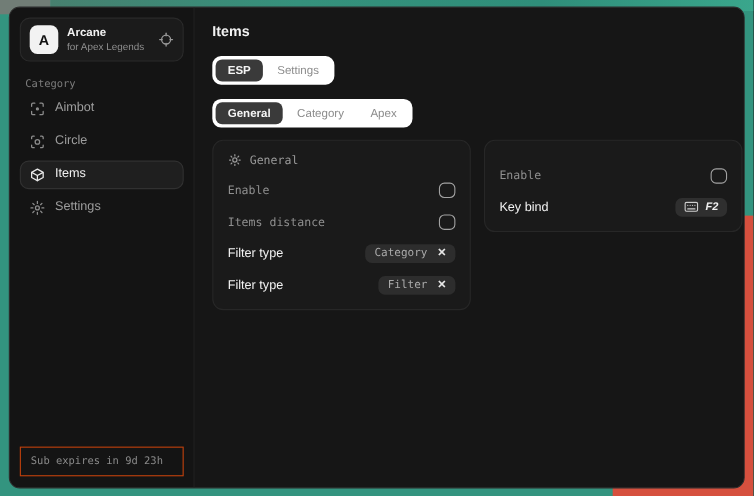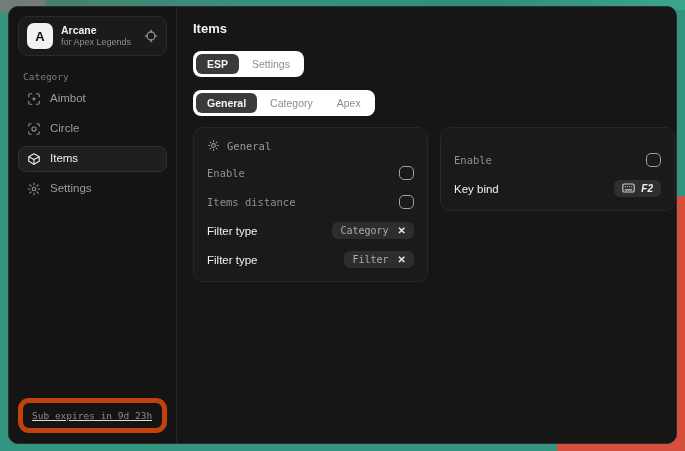--- a/index.html
+++ b/index.html
@@ -35,22 +35,22 @@
     color:#7d7d7d; margin:15px 0 4px 5px; }
 
   .nav { display:flex; flex-direction:column; gap:4px; }
   .nav-item { display:flex; align-items:flex-start; gap:9px; padding:5px 8px;
     border-radius:8px; border:1px solid transparent; color:#9d9d9d; font-size:11.5px;
     cursor:pointer; height:26px; }
   .nav-item .ic { display:flex; color:#8d8d8d; }
   .nav-item.active { background:#1f1f1f; border-color:#313131; color:#f0f0f0; }
   .nav-item.active .ic { color:#e8e8e8; }
 
-  .status-card { margin-top:auto; border:5px solid #c2410c; border-radius:11px;
-    padding:7px 9px; display:flex; flex-direction:column; gap:4px;text-decoration:underline; }
+  .status-card { margin-top:auto; border:1px solid #c2410c; border-radius:0;
+    padding:7px 9px; display:flex; flex-direction:column; gap:4px; }
   .status-line1 { font-family:"DejaVu Sans Mono", monospace; font-size:9.5px; color:#8a8a8a; }
   .status-line2 { font-size:10px; color:#d2d2d2; }
 
   
   .main { flex:1; padding:14px 16px; background:#161616; }
   .page-title { font-size:13px; font-weight:700; color:#f2f2f2; }
 
   .tab-group { display:inline-flex; align-items:center; background:#ffffff;
     border-radius:8px; padding:3px; gap:2px; }
   .tabs-row1 { margin-top:15px; }

